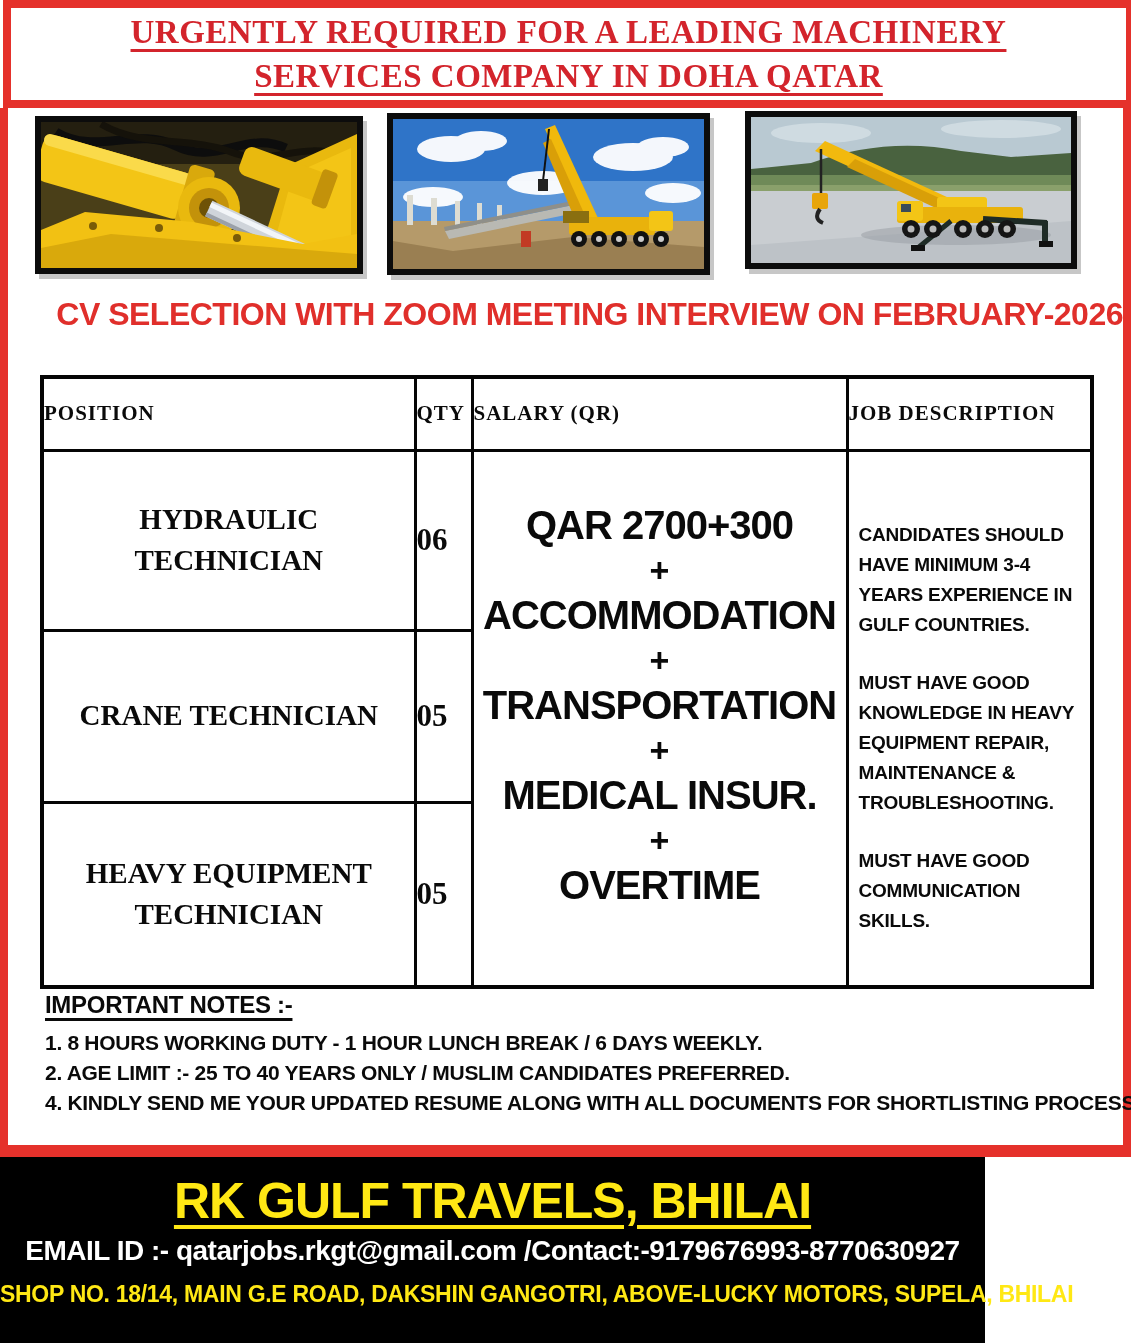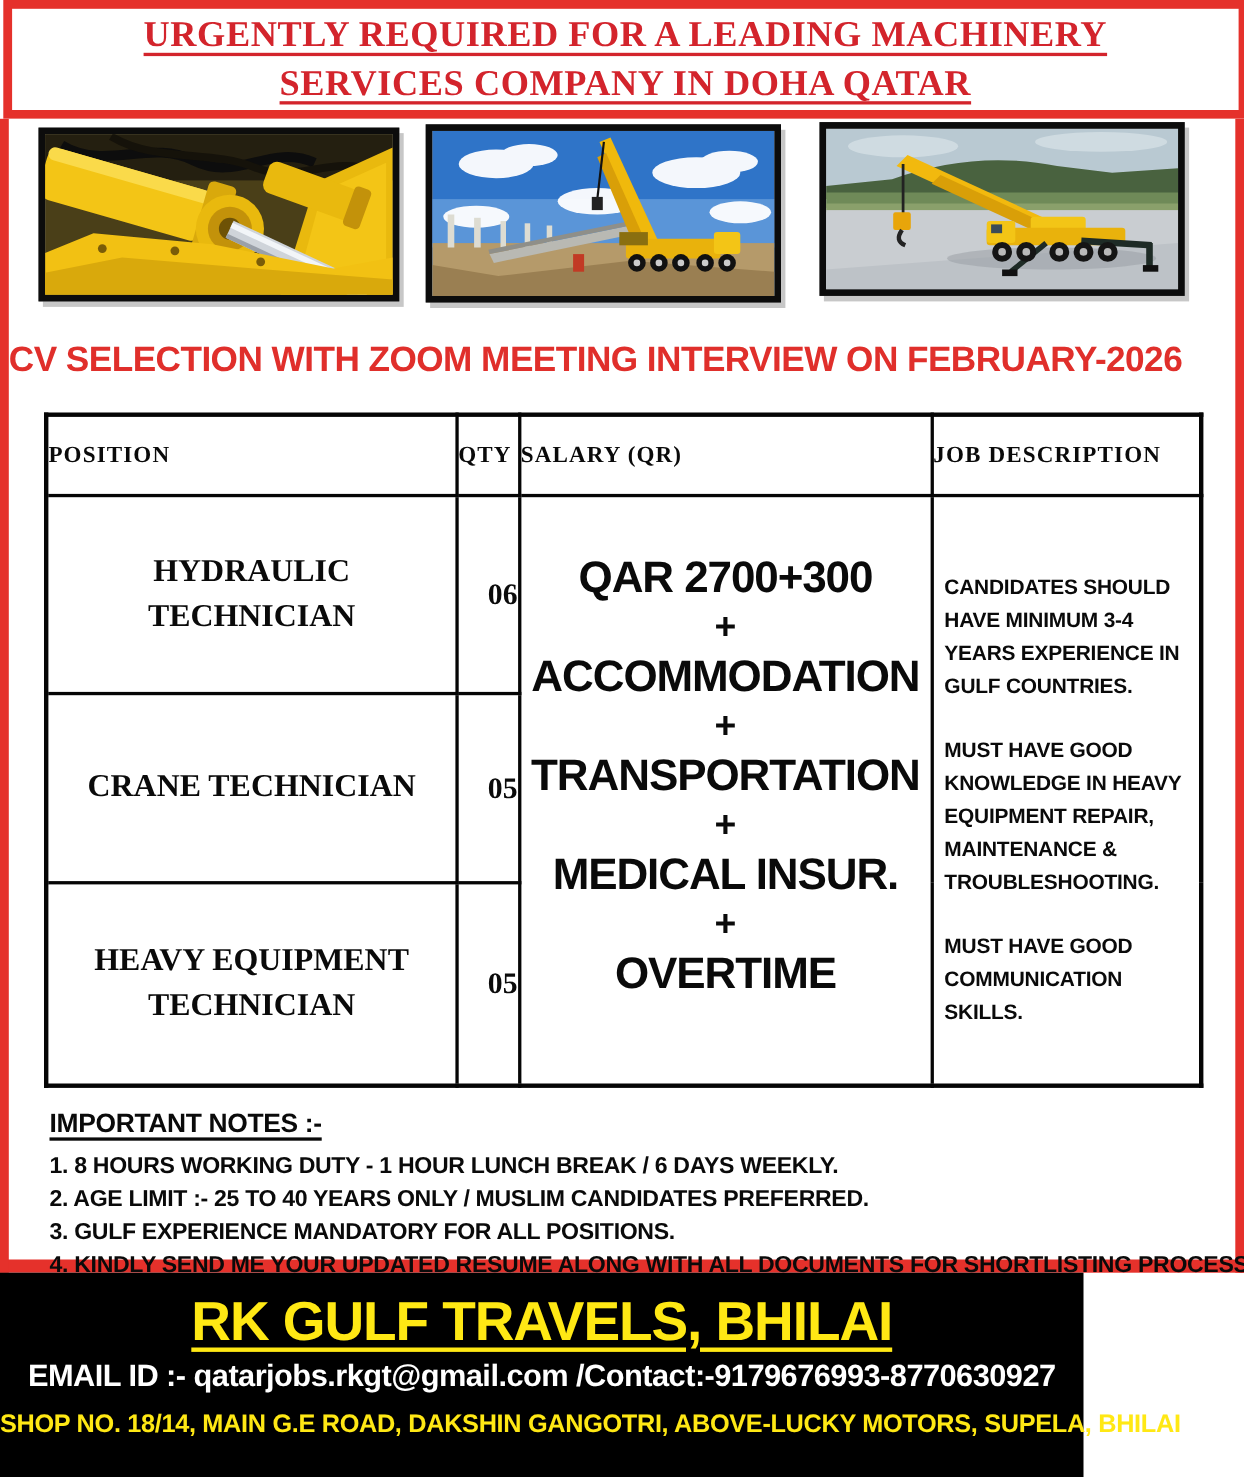--- a/index.html
+++ b/index.html
@@ -32,22 +32,22 @@
   .photo {
     position:absolute; border:6px solid #0c0c0c; background:#888;
     box-shadow:4px 5px 0 rgba(130,130,130,0.45);
   }
   .photo svg { display:block; }
   .photo-1 { left:27px;  top:8px; width:328px; height:158px; }
   .photo-2 { left:379px; top:5px; width:323px; height:162px; }
   .photo-3 { left:737px; top:3px; width:332px; height:158px; }
 
   .cv-heading {
-    position:absolute; left:0; top:200px; width:100%;
-    text-align:left; font-size:32px; font-weight:bold; color:#e02f2b;
+    position:absolute; left:0; top:188px; width:100%;
+    text-align:right; font-size:32px; font-weight:bold; color:#e02f2b;
     letter-spacing:-0.5px; white-space:nowrap;
   }
 
   
   .jobs-table {
     position:absolute; left:32px; top:267px; width:1050px;
     border-collapse:collapse; table-layout:fixed;
     border:4px solid #050505;
   }
   .jobs-table th, .jobs-table td { border:3px solid #050505; background:#ffffff; }
@@ -56,35 +56,35 @@
     font-weight:bold; font-size:21px; letter-spacing:1px; color:#0a0a0a;
     height:73px; text-align:left; vertical-align:middle;
   }
   td.pos {
     font-family:"Liberation Serif","DejaVu Serif",serif;
     font-weight:bold; font-size:29px; color:#0a0a0a;
     text-align:center; vertical-align:middle; padding:0 28px; line-height:1.42;
   }
   td.qty {
     font-family:"Liberation Serif","DejaVu Serif",serif;
-    font-weight:bold; font-size:27px; color:#0a0a0a;
-    text-align:right; vertical-align:middle;
+    font-weight:bold; font-size:31px; color:#0a0a0a;
+    text-align:left; vertical-align:middle;
   }
   td.salary { vertical-align:top; text-align:center; padding-top:50px; }
   .sal-line-big  { font-size:40px; font-weight:bold; color:#0a0a0a; letter-spacing:-1px; line-height:46px; }
   .sal-line-plus { font-size:34px; font-weight:bold; color:#0a0a0a; line-height:44px; }
   td.jobdesc { vertical-align:top; padding:68px 9px 0 10px; text-align:left;margin-left:48px; }
   .jd-par {
     font-size:19px; font-weight:bold; color:#0a0a0a;
     letter-spacing:-0.2px; line-height:30px; margin-bottom:28px;
   }
   .jd-par:last-child { margin-bottom:0; }
 
   
-  .notes { position:absolute; left:37px; top:882px; width:1062px;margin-top:17px; }
+  .notes { position:absolute; left:37px; top:882px; width:1062px; }
   .notes-heading {
     font-size:24px; font-weight:bold; color:#0a0a0a; line-height:30px; margin-bottom:8px;
     letter-spacing:-0.3px;
     text-decoration:underline; text-decoration-thickness:3px; text-underline-offset:5px;
     display:inline-block;
   }
   .note-item {
     font-size:21px; font-weight:bold; color:#0a0a0a;
     line-height:30px; letter-spacing:-0.3px; white-space:nowrap;
   }
@@ -291,21 +291,20 @@
       </tr>
     </tbody>
       </table>
 
     <div class="notes">
       <div>
         <span class="notes-heading">IMPORTANT NOTES :-</span>
       </div>
       <div class="note-item">1. 8 HOURS WORKING DUTY - 1 HOUR LUNCH BREAK / 6 DAYS WEEKLY.</div>
       <div class="note-item">2. AGE LIMIT :- 25 TO 40 YEARS ONLY / MUSLIM CANDIDATES PREFERRED.</div>
-      <div class="note-item">3. GULF EXPERIENCE MANDATORY FOR ALL POSITIONS.</div>
       <div class="note-item">4. KINDLY SEND ME YOUR UPDATED RESUME ALONG WITH ALL DOCUMENTS FOR SHORTLISTING PROCESS.</div>
     </div>
   </div>
 
   <div class="footer">
     <div>
       <span class="footer-company">RK GULF TRAVELS, BHILAI</span>
     </div>
     <div class="footer-contact">EMAIL ID :- qatarjobs.rkgt@gmail.com /Contact:-9179676993-8770630927</div>
     <div class="footer-address">SHOP NO. 18/14, MAIN G.E ROAD, DAKSHIN GANGOTRI, ABOVE-LUCKY MOTORS, SUPELA, BHILAI</div>

